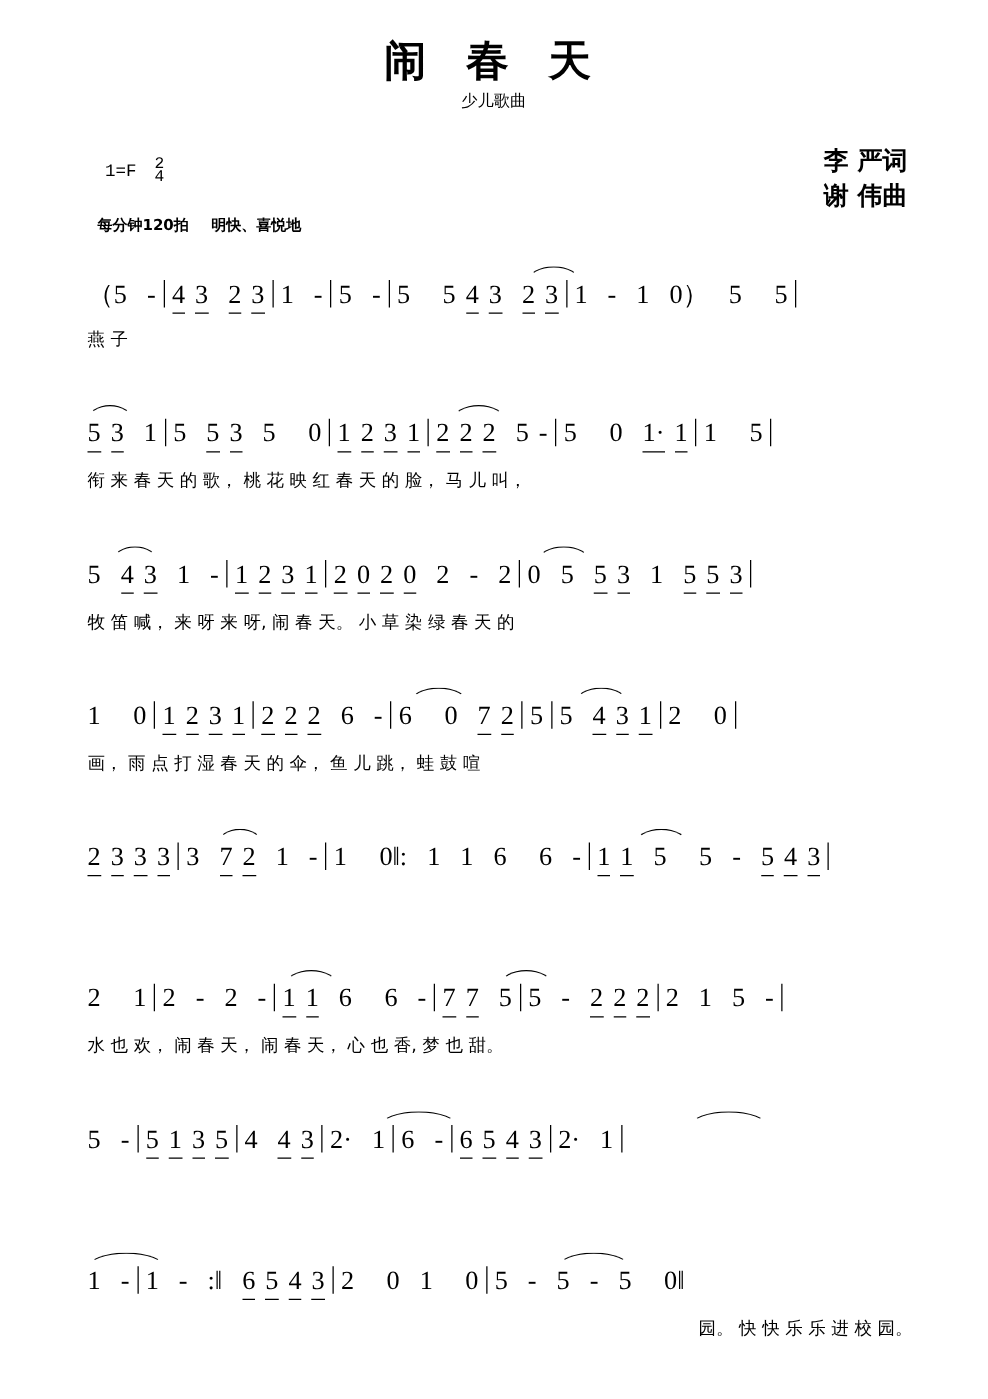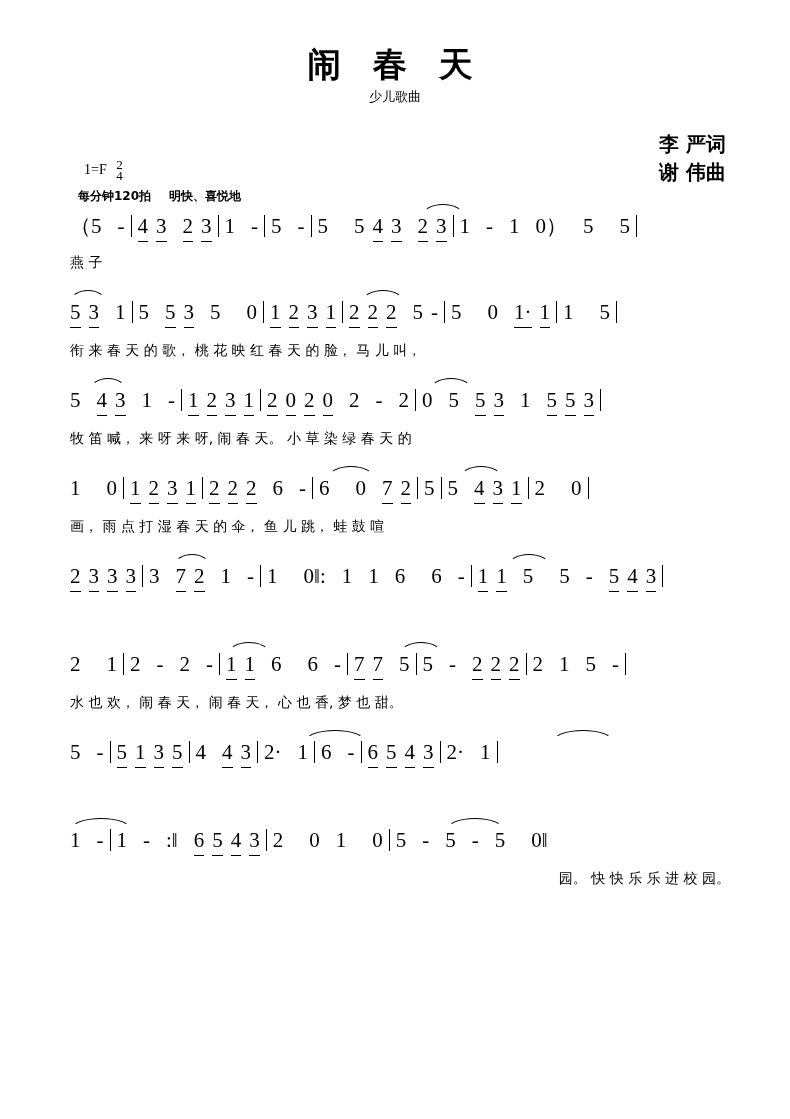--- a/index.html
+++ b/index.html
@@ -21,21 +21,21 @@
     height: 1119px;
     box-sizing: border-box;
     padding: 0;
   }
   
   .title {
     text-align: center;
     font-size: 34px;
     font-weight: bold;
     letter-spacing: 10px;
-    margin-top: 42px;
+    margin-top: 26px;
     font-family: "DejaVu Sans", sans-serif;
   }
   .subtitle {
     text-align: center;
     font-size: 13px;
     margin-top: 0;
     font-family: "DejaVu Sans", sans-serif;
   }
   .credits {
     position: absolute;
@@ -43,23 +43,23 @@
     top: 88px;
     text-align: left;
     font-size: 20px;
     font-weight: bold;
     line-height: 28px;
     font-family: "DejaVu Sans", sans-serif;
   }
   .keysig {
     position: absolute;
     left: 84px;
-    top: 118px;
+    top: 100px;
     font-size: 14px;
-    font-family: Liberation Serif, serif;
+    font-family: Liberation Mono, monospace;
   }
   .keysig .frac {
     display: inline-block;
     vertical-align: middle;
     text-align: center;
     line-height: 11px;
     font-size: 13px;
     margin-left: 6px;
     position: relative;
     top: -1px;
@@ -79,20 +79,21 @@
   
   .staff {
     position: absolute;
     left: 0;
     top: 170px;
     width: 790px;
   }
   .line {
     position: relative;
     height: 88px;
+    margin-top: 25px;
   }
   .notes {
     position: absolute;
     left: 70px;
     right: 60px;
     top: 0;
     height: 40px;
     white-space: nowrap;
     font-size: 21px;
     font-family: "Liberation Serif", serif;

